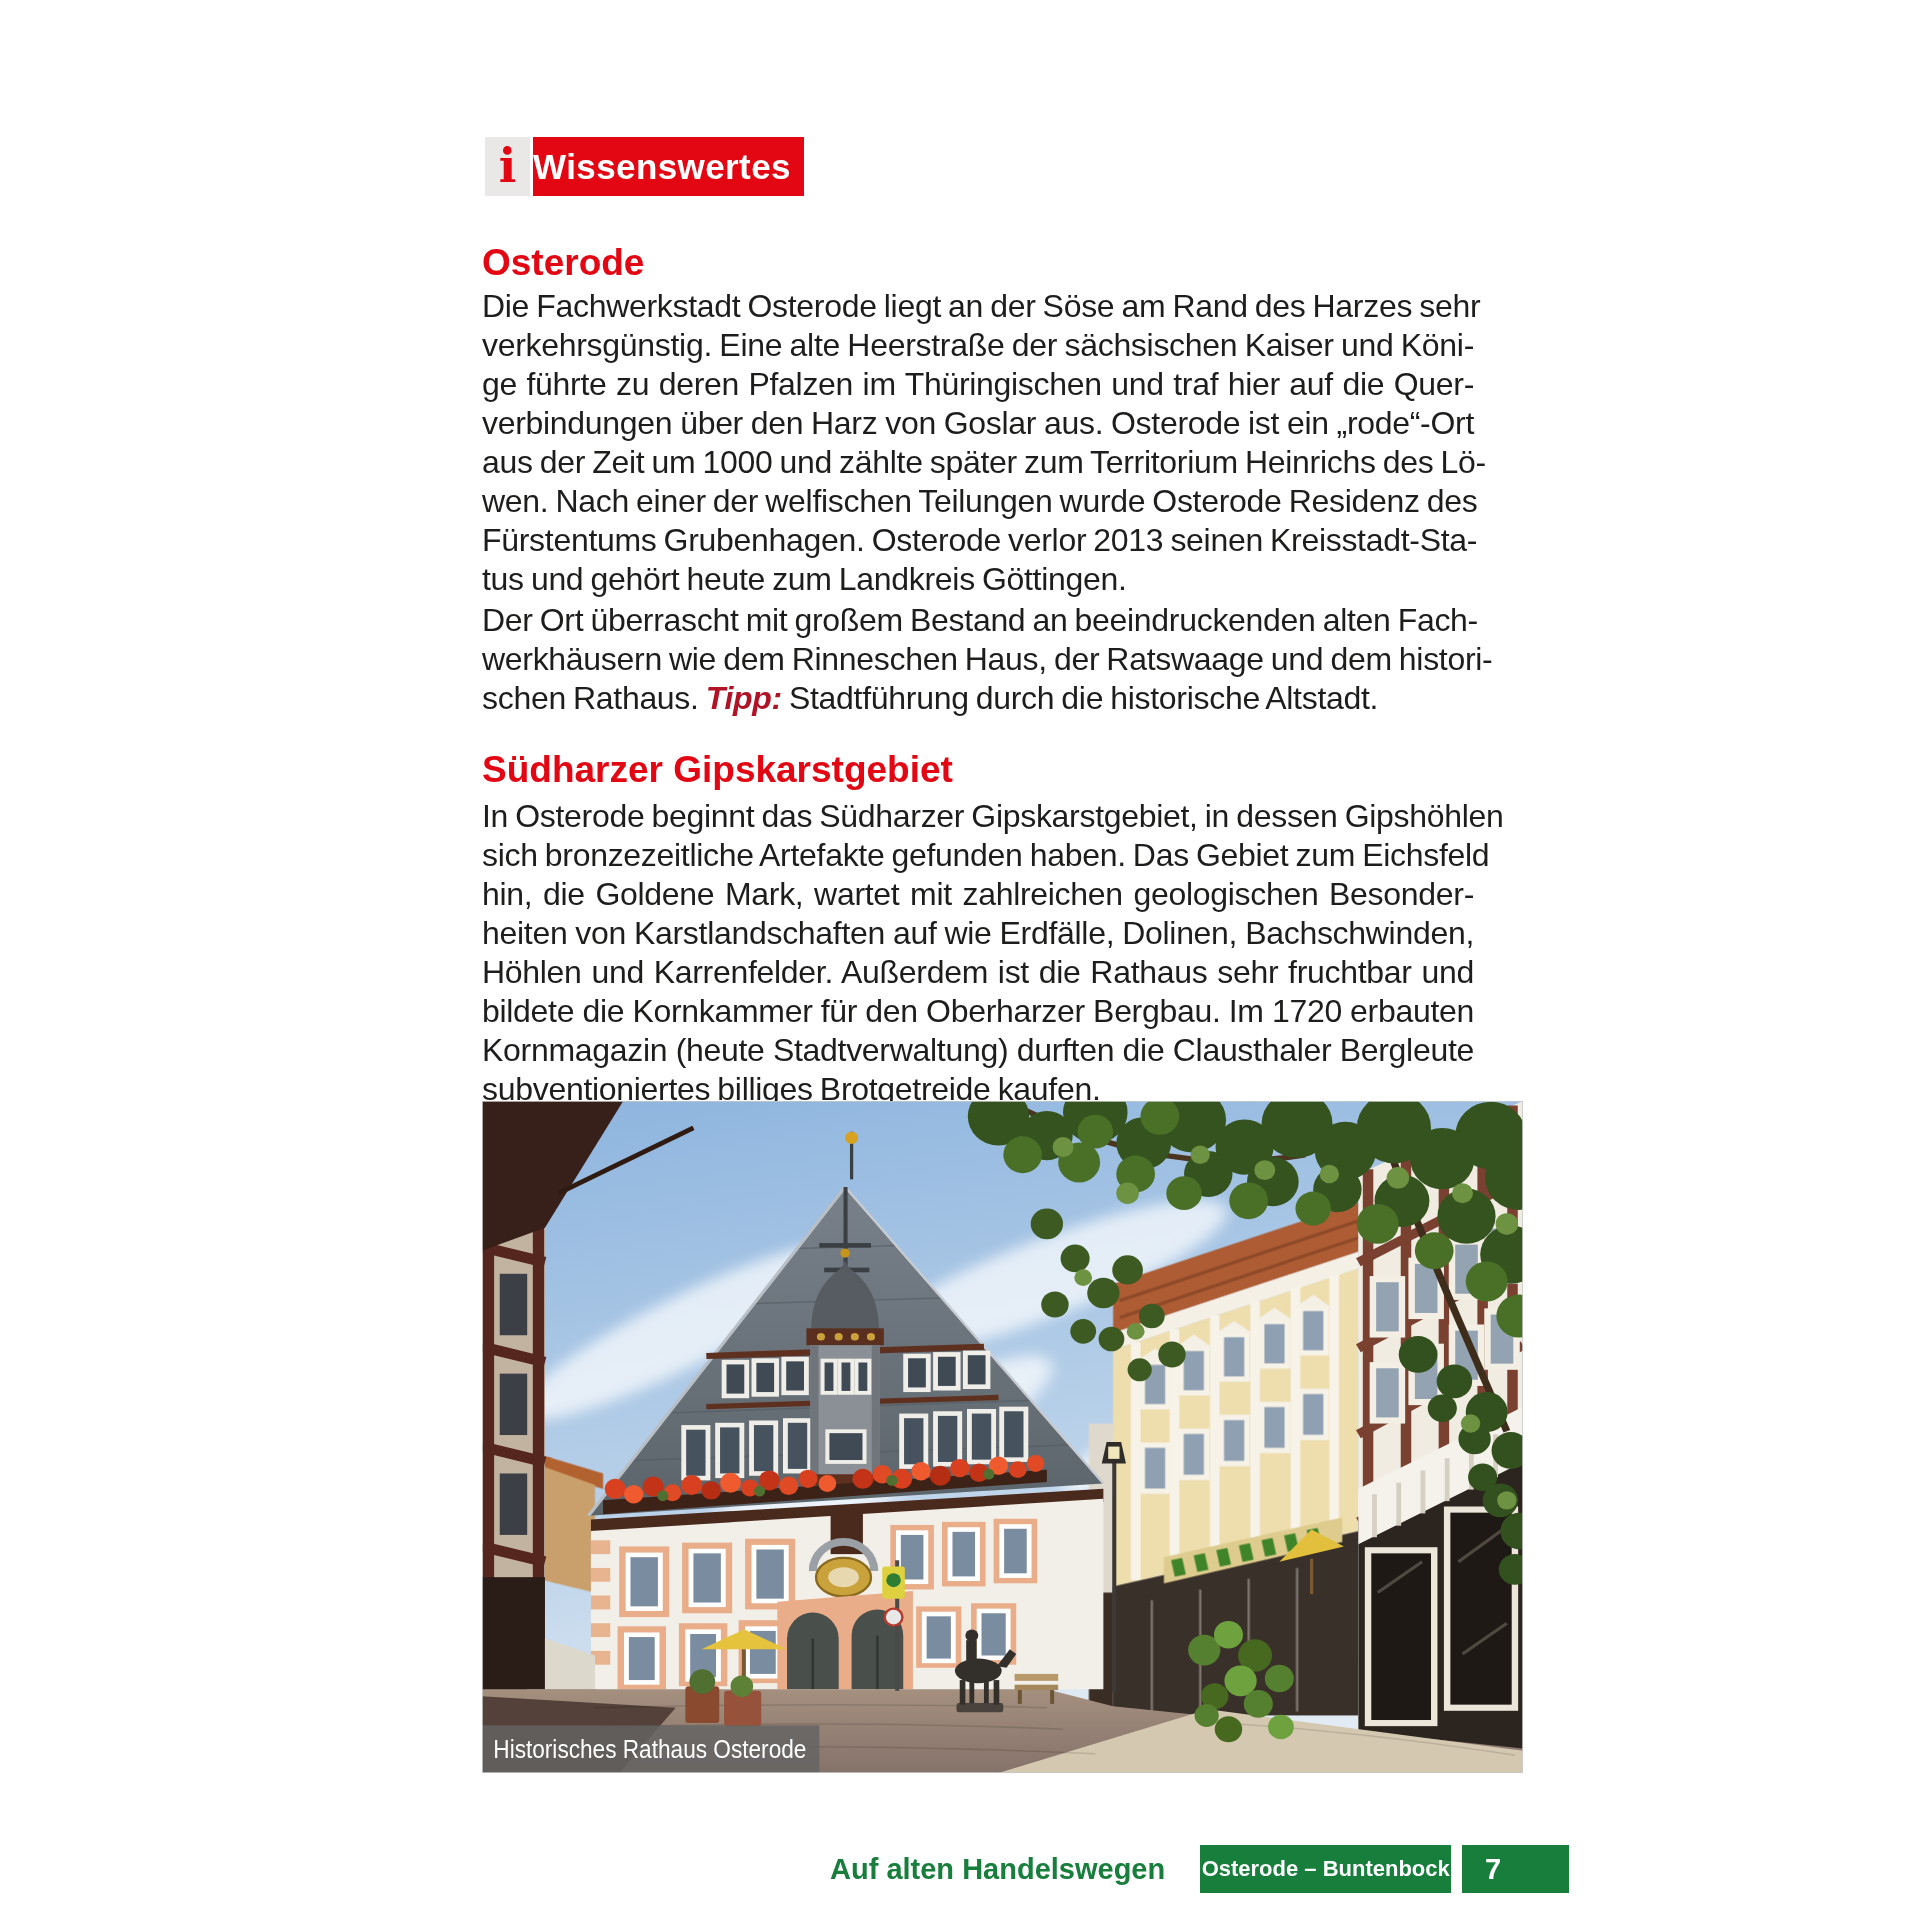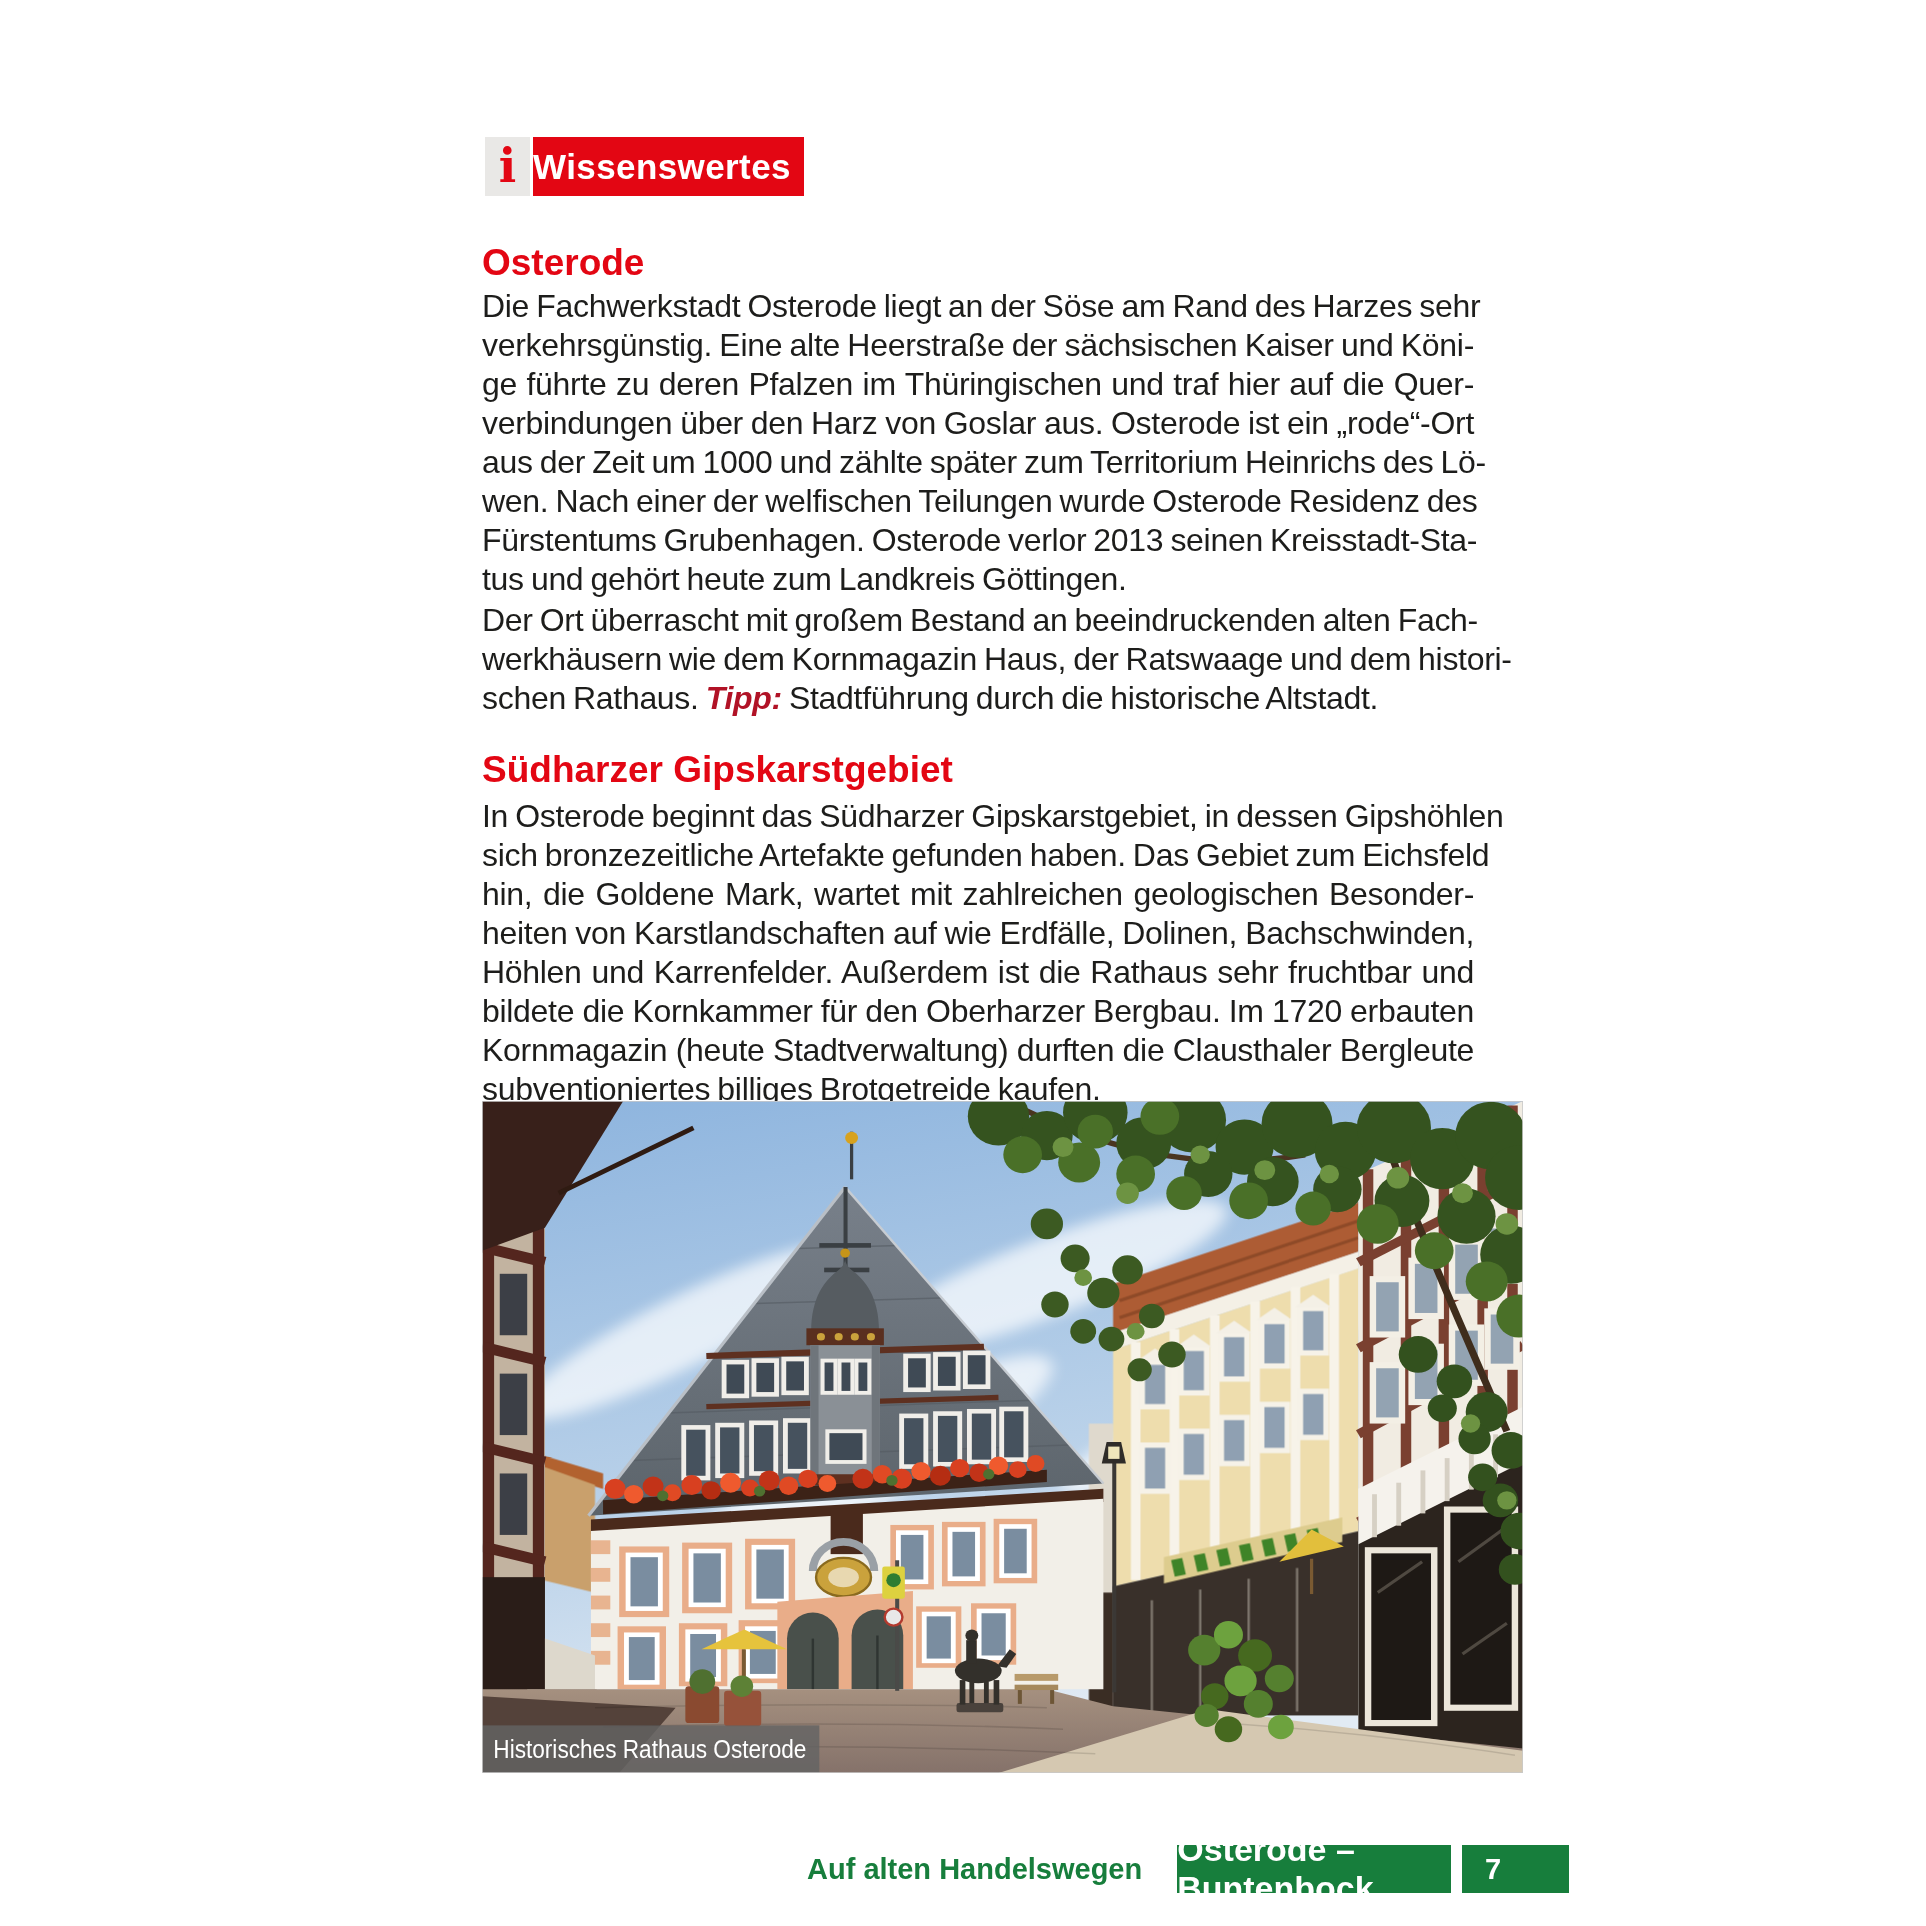--- a/index.html
+++ b/index.html
@@ -23,22 +23,22 @@
   .body .line{height:39px;line-height:39px;white-space:nowrap;text-align:justify;text-align-last:justify;}
   .body .line.last{text-align-last:left;}
   .tip{color:var(--tip-red,#b11226);font-style:italic;font-weight:700;}
   
   .photo{position:absolute;left:482px;top:1101px;width:1041px;height:672px;margin:0;}
   .photo svg{display:block;width:100%;height:100%;}
   
   .footer{position:absolute;left:0;top:1845px;width:1569px;height:48px;display:flex;
           align-items:center;justify-content:flex-end;}
   .series{color:var(--footer-green,#177e3c);font-size:29px;font-weight:bold;margin-right:35px;}
-  .route-box{width:274px;height:48px;background:var(--footer-green,#177e3c);color:#fff;
-             display:flex;align-items:center;justify-content:center;font-size:34px;font-weight:bold;}
+  .route-box{width:251px;height:48px;background:var(--footer-green,#177e3c);color:#fff;
+             display:flex;align-items:center;justify-content:center;font-size:22px;font-weight:bold;}
   .page-box{width:107px;height:48px;background:var(--footer-green,#177e3c);color:#fff;margin-left:10.8px;
             display:flex;align-items:center;font-size:29px;font-weight:bold;padding-left:23px;box-sizing:border-box;}
 </style>
 </head>
 <body>
 
 <div class="page">
 
   <div class="badge">
     <div class="badge-icon">
@@ -53,21 +53,21 @@
       <div class="line">verkehrsgünstig. Eine alte Heerstraße der sächsischen Kaiser und Köni-</div>
       <div class="line">ge führte zu deren Pfalzen im Thüringischen und traf hier auf die Quer-</div>
       <div class="line">verbindungen über den Harz von Goslar aus. Osterode ist ein „rode“-Ort</div>
       <div class="line">aus der Zeit um 1000 und zählte später zum Territorium Heinrichs des Lö-</div>
       <div class="line">wen. Nach einer der welfischen Teilungen wurde Osterode Residenz des</div>
       <div class="line">Fürstentums Grubenhagen. Osterode verlor 2013 seinen Kreisstadt-Sta-</div>
       <div class="line last">tus und gehört heute zum Landkreis Göttingen.</div>
     </div>
   <div class="body b2pos">
       <div class="line">Der Ort überrascht mit großem Bestand an beeindruckenden alten Fach-</div>
-      <div class="line">werkhäusern wie dem Kornmagazin Haus, der Ratswaage und dem histori-</div>
+      <div class="line">werkhäusern wie dem Rinneschen Haus, der Ratswaage und dem histori-</div>
       <div class="line last"><span>schen Rathaus. </span><span class="tip">Tipp:</span><span> Stadtführung durch die historische Altstadt.</span></div>
     </div>
 
   <h2 class="heading h2pos">Südharzer Gipskarstgebiet</h2>
   <div class="body b3pos">
       <div class="line">In Osterode beginnt das Südharzer Gipskarstgebiet, in dessen Gipshöhlen</div>
       <div class="line">sich bronzezeitliche Artefakte gefunden haben. Das Gebiet zum Eichsfeld</div>
       <div class="line">hin, die Goldene Mark, wartet mit zahlreichen geologischen Besonder-</div>
       <div class="line">heiten von Karstlandschaften auf wie Erdfälle, Dolinen, Bachschwinden,</div>
       <div class="line">Höhlen und Karrenfelder. Außerdem ist die Rathaus sehr fruchtbar und</div>

